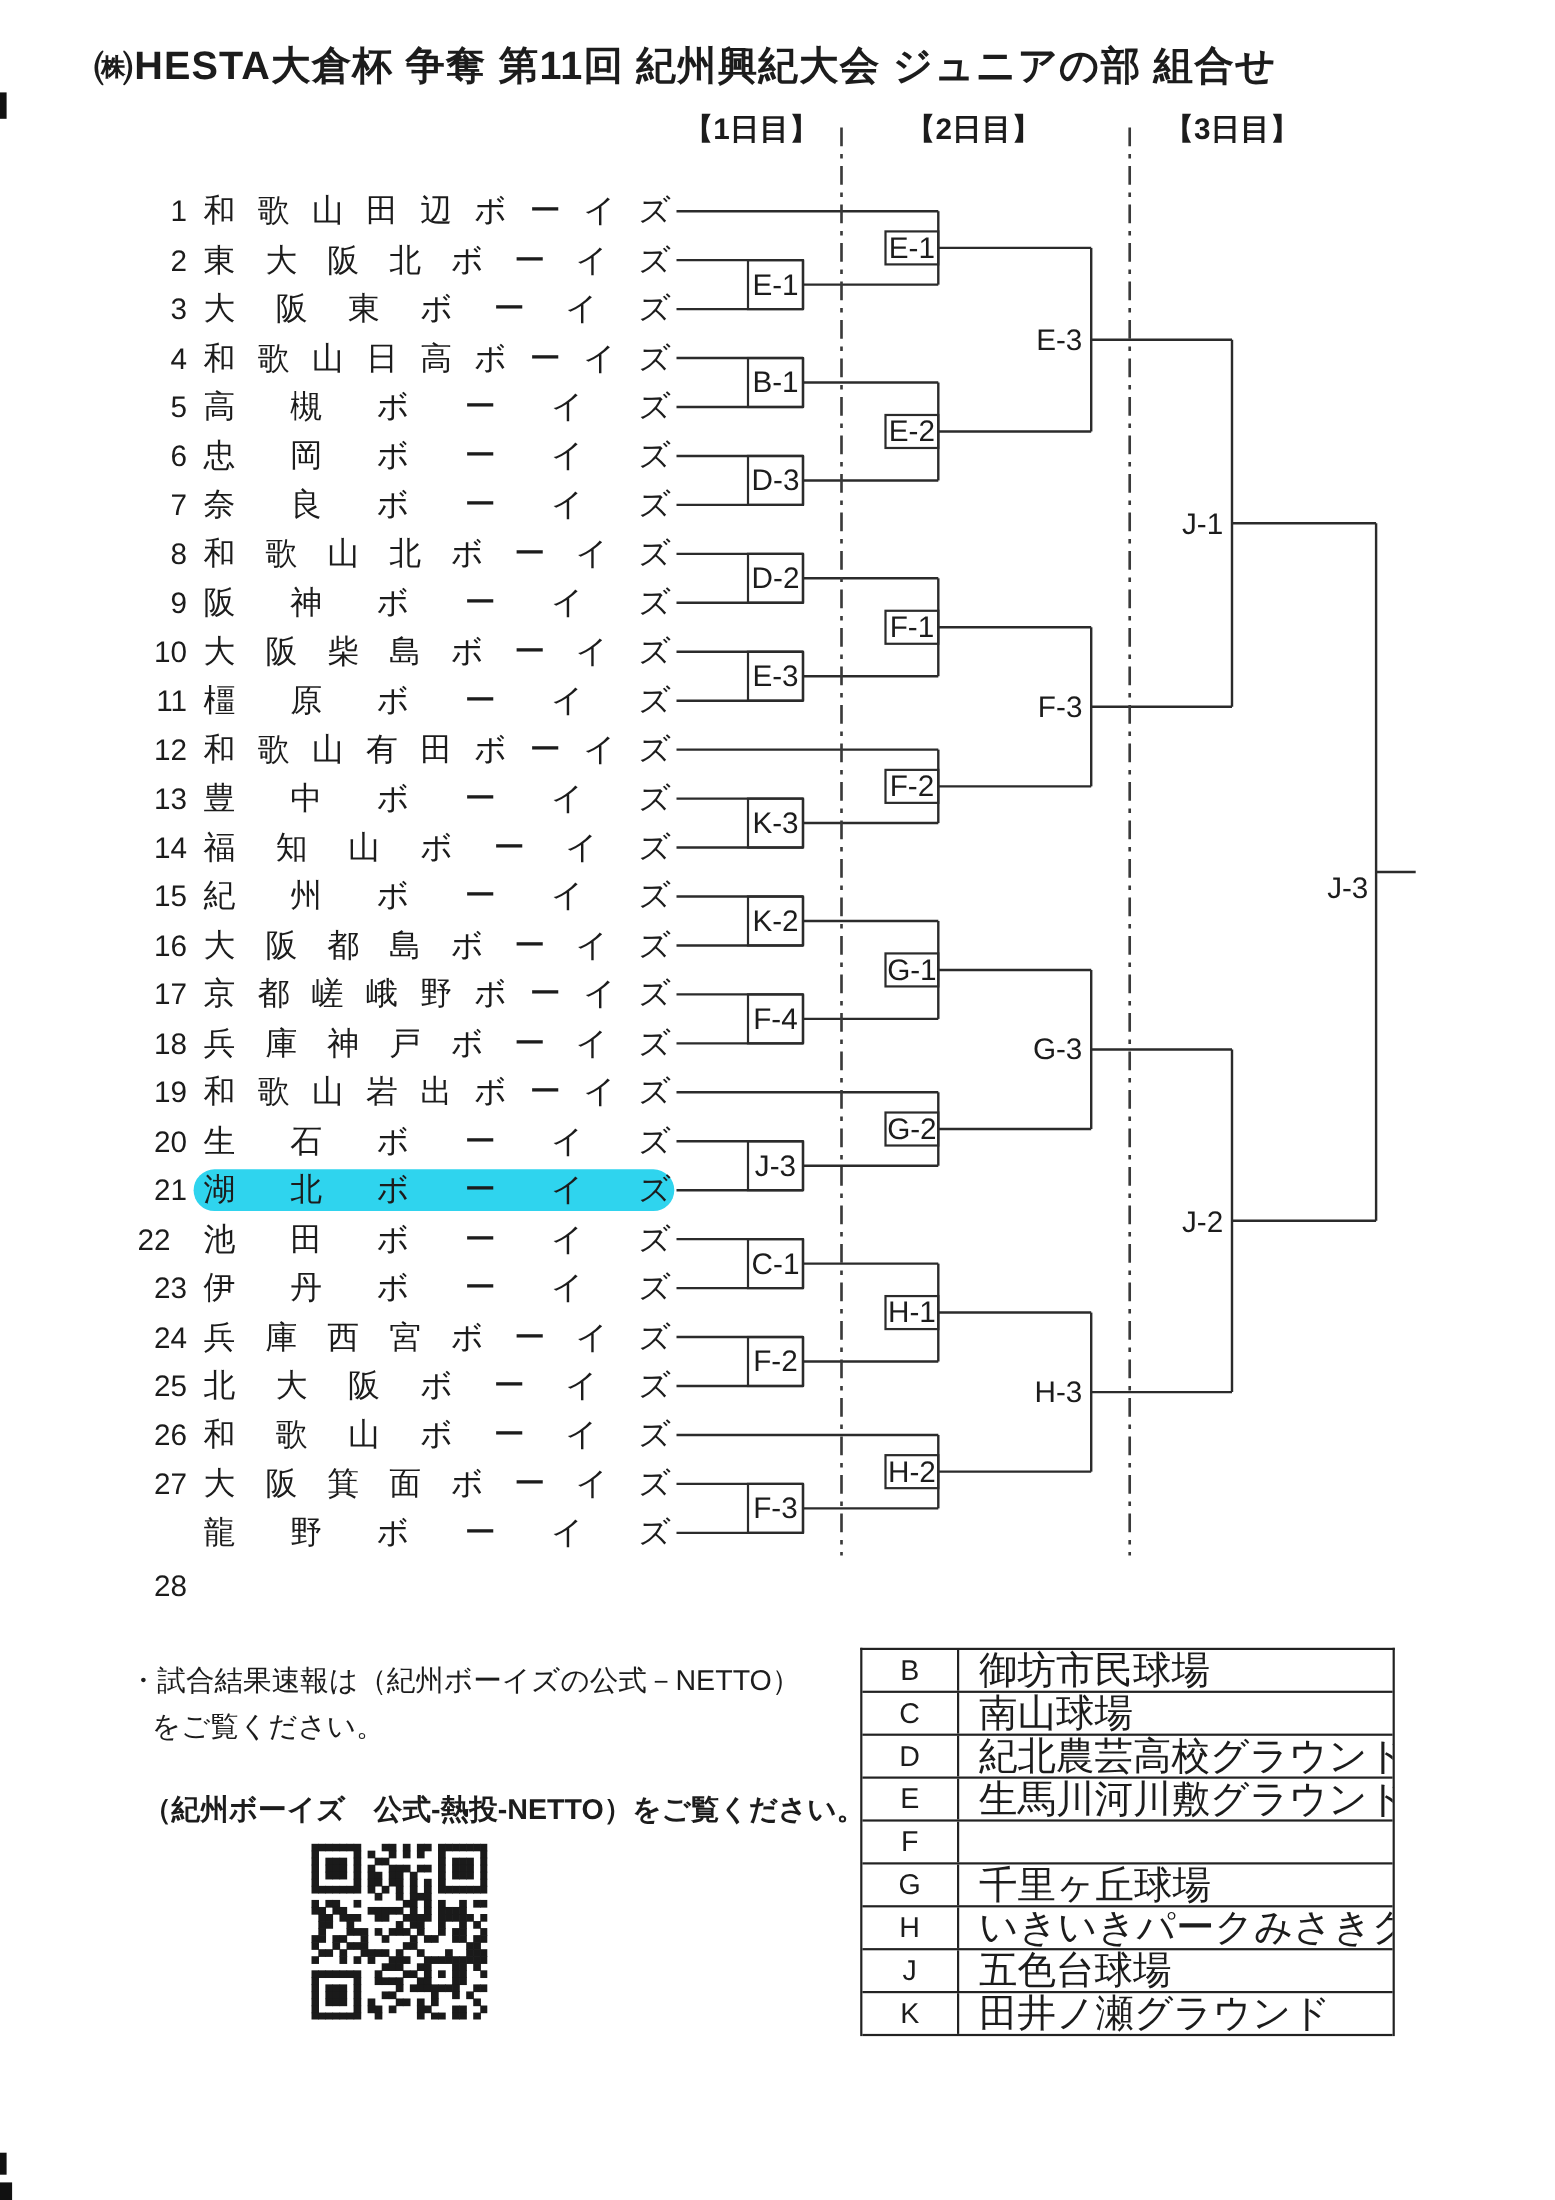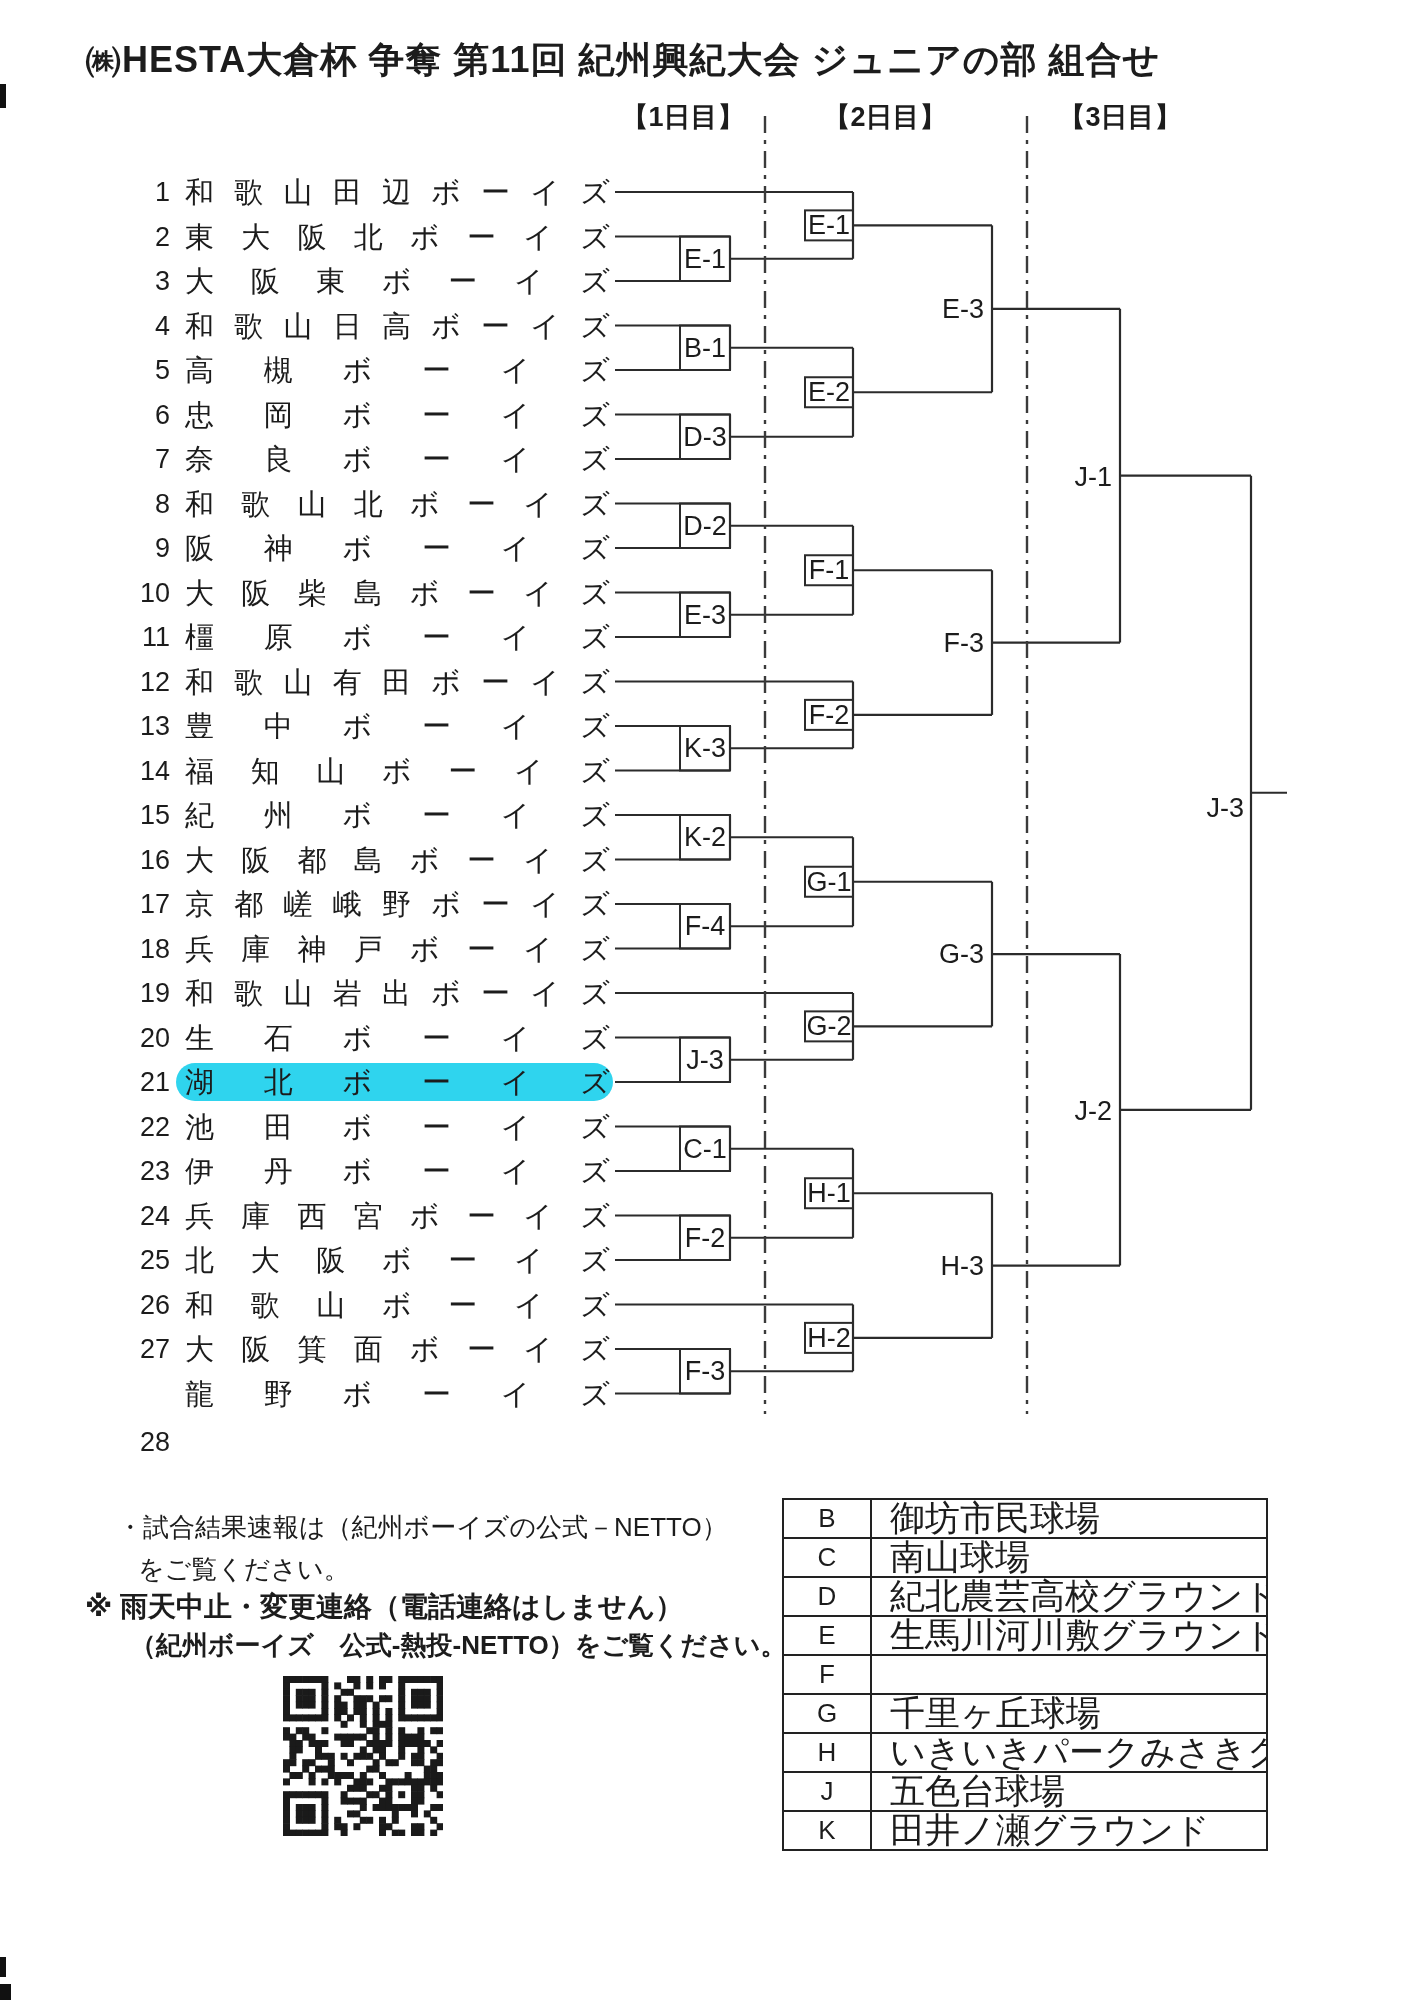--- a/index.html
+++ b/index.html
@@ -418,21 +418,21 @@
       <div class="team-hl" style="top: 1063px; background: rgb(47, 212, 238);"></div>
       <div class="team-no" style="top: 1065px;">21</div>
       <div class="team-nm" style="top: 1063px;">
         <span>湖</span>
         <span>北</span>
         <span>ボ</span>
         <span>ー</span>
         <span>イ</span>
         <span>ズ</span>
       </div>
-      <div class="team-no" style="top: 1109.5px;">22</div>
+      <div class="team-no" style="top: 1109.5px; text-align: center;">22</div>
       <div class="team-nm" style="top: 1107.5px;">
         <span>池</span>
         <span>田</span>
         <span>ボ</span>
         <span>ー</span>
         <span>イ</span>
         <span>ズ</span>
       </div>
       <div class="team-no" style="top: 1154px;">23</div>
       <div class="team-nm" style="top: 1152px;">
@@ -491,21 +491,20 @@
         <span>野</span>
         <span>ボ</span>
         <span>ー</span>
         <span>イ</span>
         <span>ズ</span>
       </div>
     </div>
 
   <div class="note note-1">・試合結果速報は（紀州ボーイズの公式－NETTO）</div>
   <div class="note note-2">をご覧ください。</div>
-  <div class="note note-3">※ 雨天中止・変更連絡（電話連絡はしません）</div>
   <div class="note note-4">（紀州ボーイズ　公式-熱投-NETTO）をご覧ください。</div>
 
   <div class="venue-table" id="venue-table">
       <div class="venue-row">
         <div class="venue-code">B</div>
         <div class="venue-name">御坊市民球場</div>
       </div>
       <div class="venue-row">
         <div class="venue-code">C</div>
         <div class="venue-name">南山球場</div>

